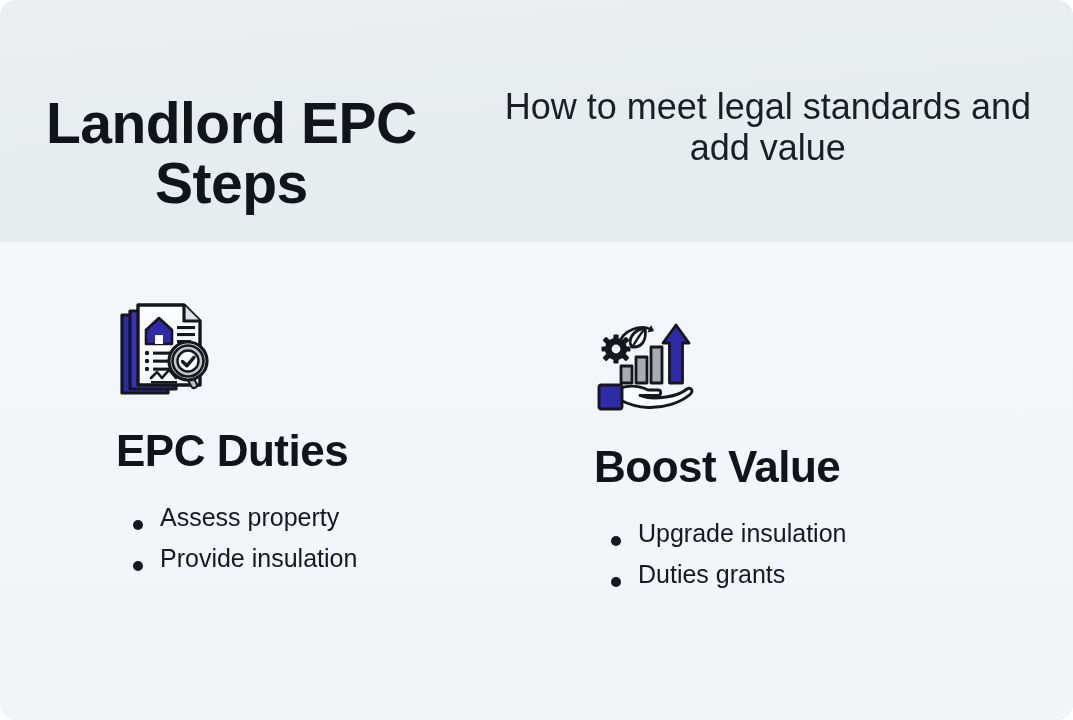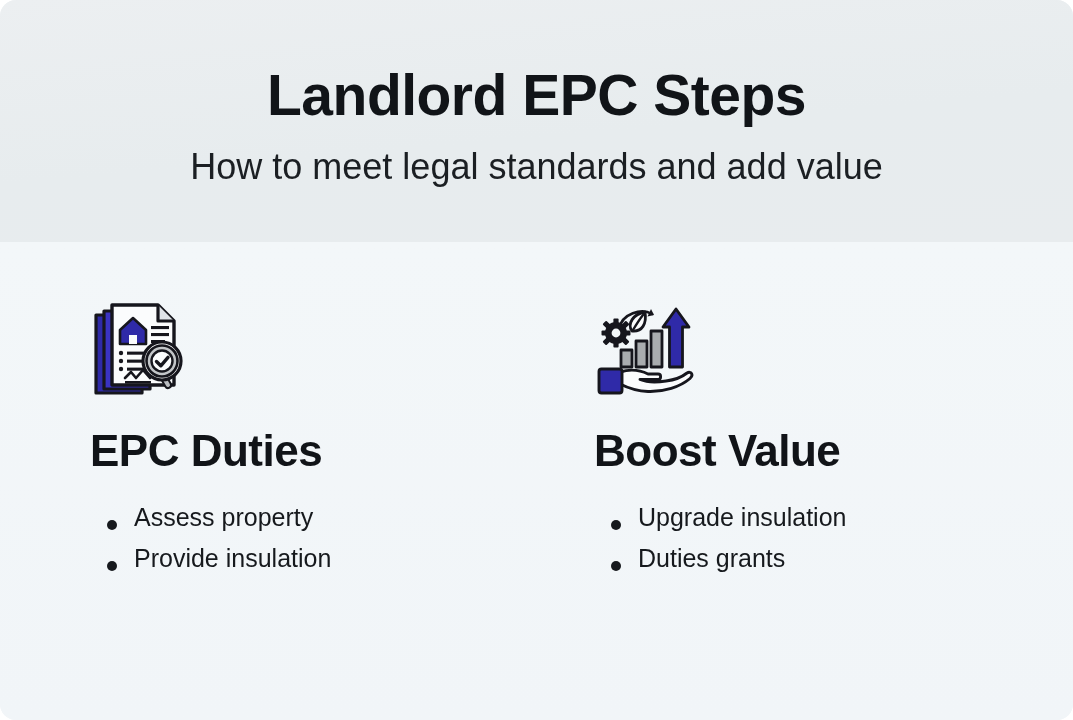--- a/index.html
+++ b/index.html
@@ -26,21 +26,21 @@
 
   
   .header {
     position: absolute;
     left: 0;
     top: 0;
     width: 1073px;
     height: 242px;
     background: linear-gradient(175deg, #eceff1 0%, #e7ecee 55%, #e8ecee 100%);
     display: flex;
-    flex-direction: column;
+    flex-direction: row;
     align-items: center;
     justify-content: flex-start;
   }
 
   .title {
     margin: 0;
     padding: 0;
     font-size: 57px;
     font-weight: 700;
     letter-spacing: -0.5px;
@@ -67,29 +67,29 @@
     left: 0;
     top: 242px;
     width: 1073px;
     height: 478px;
     background: linear-gradient(180deg, #f3f7f9 0%, #f1f5f8 100%);
   }
 
   .col {
     width: 50%;
     box-sizing: border-box;
-    padding-left: 90px;
+    padding-left: 116px;
     padding-top: 57px;
   }
   .col.col-right {
     padding-left: 594px;
     width: 100%;
     position: absolute;
     left: 0;
-    top: 0;
+    top: 16px;
   }
   .col.col-left { position: absolute; left: 0; top: 0; width: 100%; }
 
   .icon-wrap {
     width: 100px;
     height: 100px;
     display: block;
   }
   .icon-wrap svg { display: block; }
 

